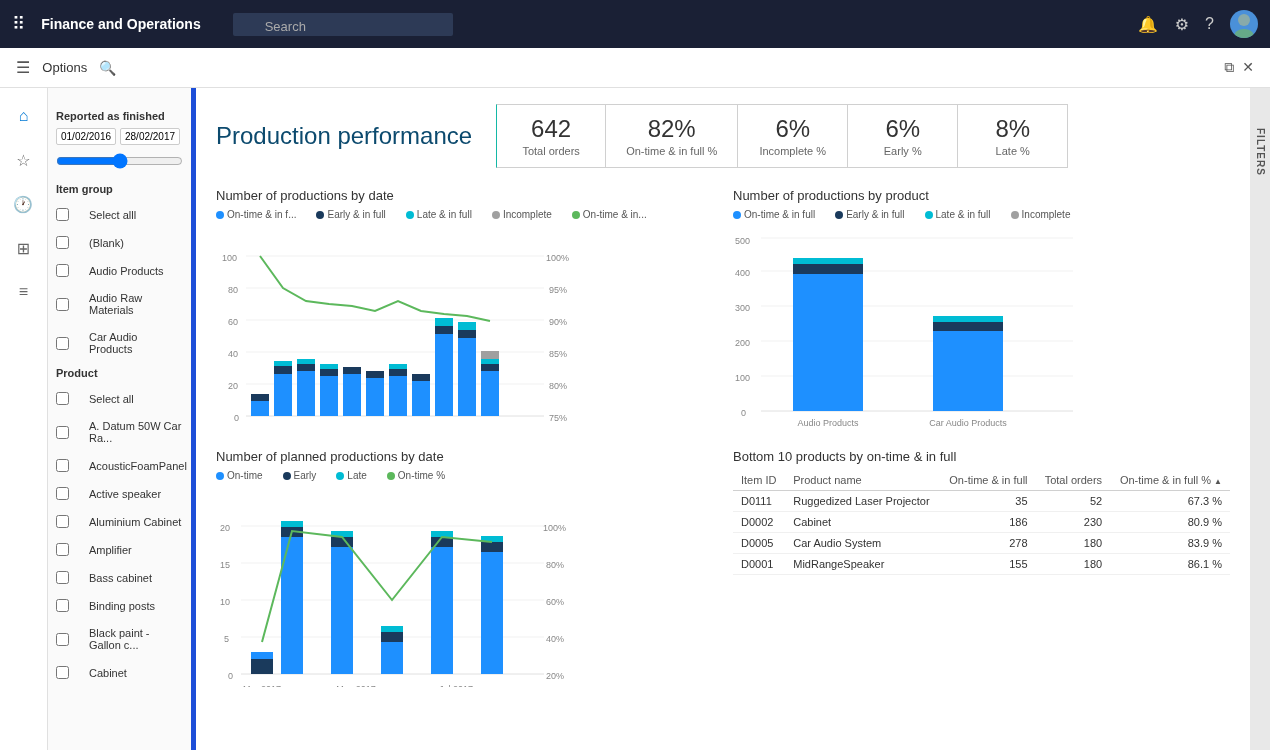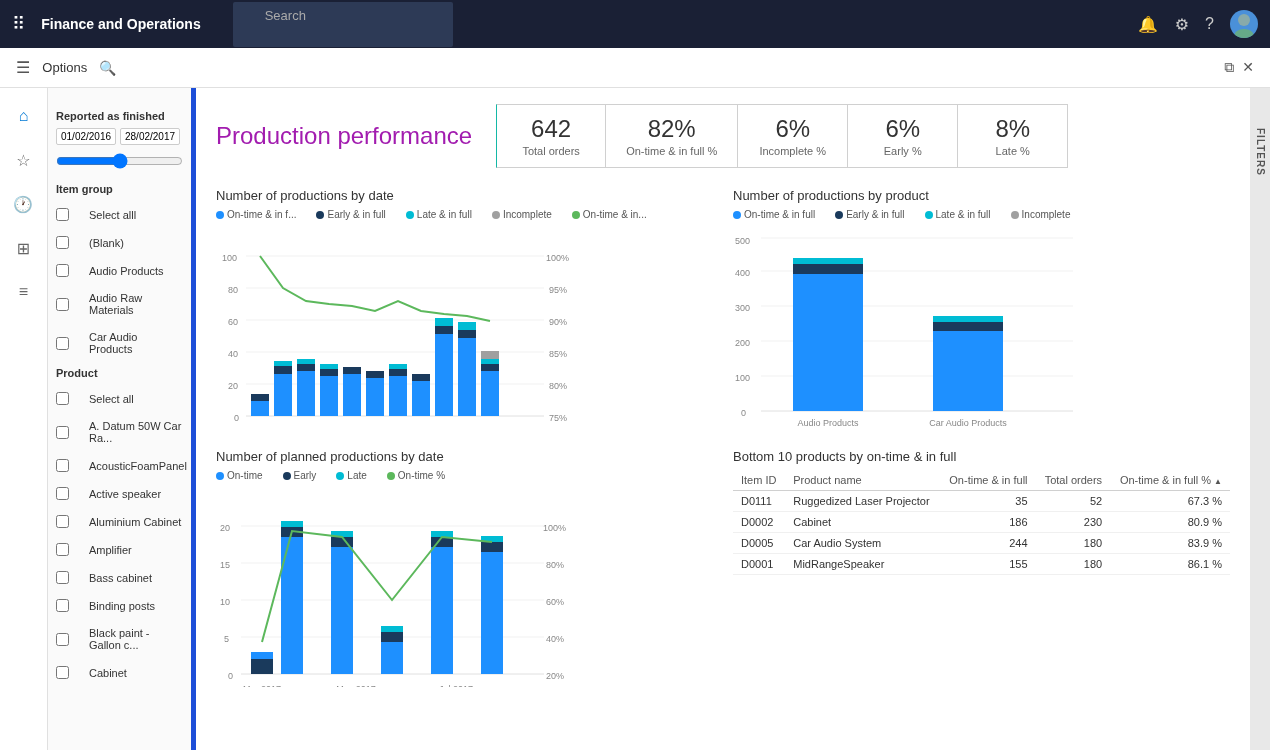--- a/index.html
+++ b/index.html
@@ -25,21 +25,21 @@
       font-size: 14px;
       font-weight: 600;
       margin-right: 20px;
     }
     .topbar-search {
       flex: 0 0 340px;
       background: #2d3a56;
       border: none;
       border-radius: 2px;
       color: #84cc16;
-      padding: 6px 12px 24px 32px;
+      padding: 6px 12px 2px 32px;
       font-size: 13px;
       position: relative;
     }
     .search-wrap {
       position: relative;
       flex: 0 0 340px;
     }
     .search-wrap .search-icon-inner {
       position: absolute;
       left: 8px;
@@ -148,21 +148,21 @@
       font-weight: 600;
     }
 
     
     .kpi-row {
       display: flex;
       gap: 0;
       margin-bottom: 20px;
       align-items: center;
     }
-    .page-title { font-size: 24px; font-weight: 300; color: #a21caf; margin-right: 24px; flex-shrink: 0; }
+    .page-title { font-size: 24px; font-weight: 300; color: #0c4a6e; margin-right: 24px; flex-shrink: 0; }
     .kpi-card {
       border: 1px solid #d0d0d0;
       padding: 10px 20px;
       text-align: center;
       min-width: 110px;
       background: #fff;
       border-left: none;
     }
     .kpi-card:first-of-type { border-left: 1px solid #14b8a6; }
     .kpi-value { font-size: 24px; font-weight: 300; color: #333; }
@@ -608,21 +608,21 @@
               <tr>
     <td>D0002</td>
     <td>Cabinet</td>
     <td class="right">186</td>
     <td class="right">230</td>
     <td class="right">80.9 %</td>
   </tr>
               <tr>
     <td>D0005</td>
     <td>Car Audio System</td>
-    <td class="right">244</td>
+    <td class="right">278</td>
     <td class="right">180</td>
     <td class="right">83.9 %</td>
   </tr>
               <tr>
     <td>D0001</td>
     <td>MidRangeSpeaker</td>
     <td class="right">155</td>
     <td class="right">180</td>
     <td class="right">86.1 %</td>
   </tr>

